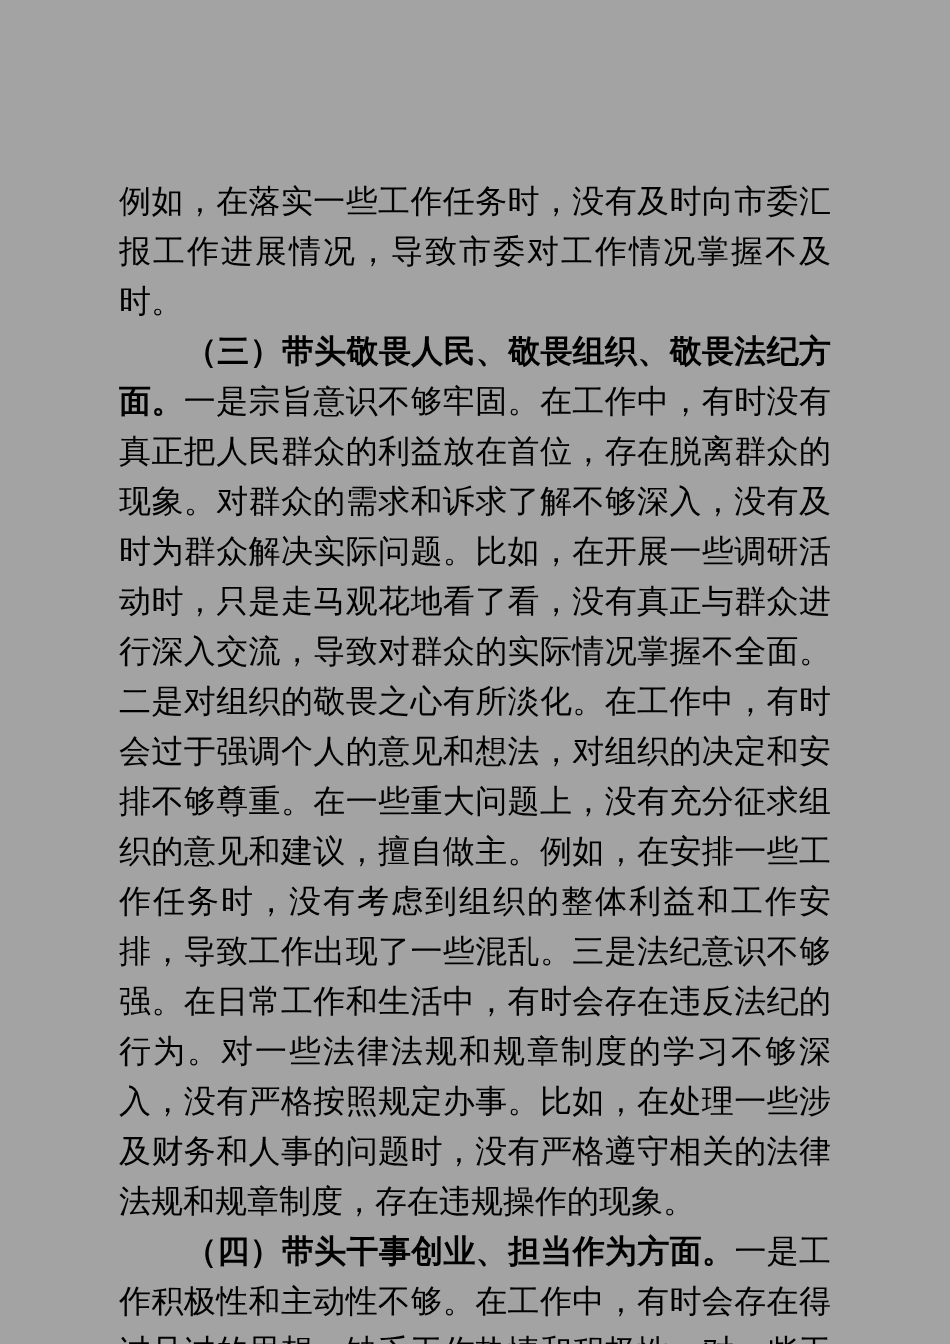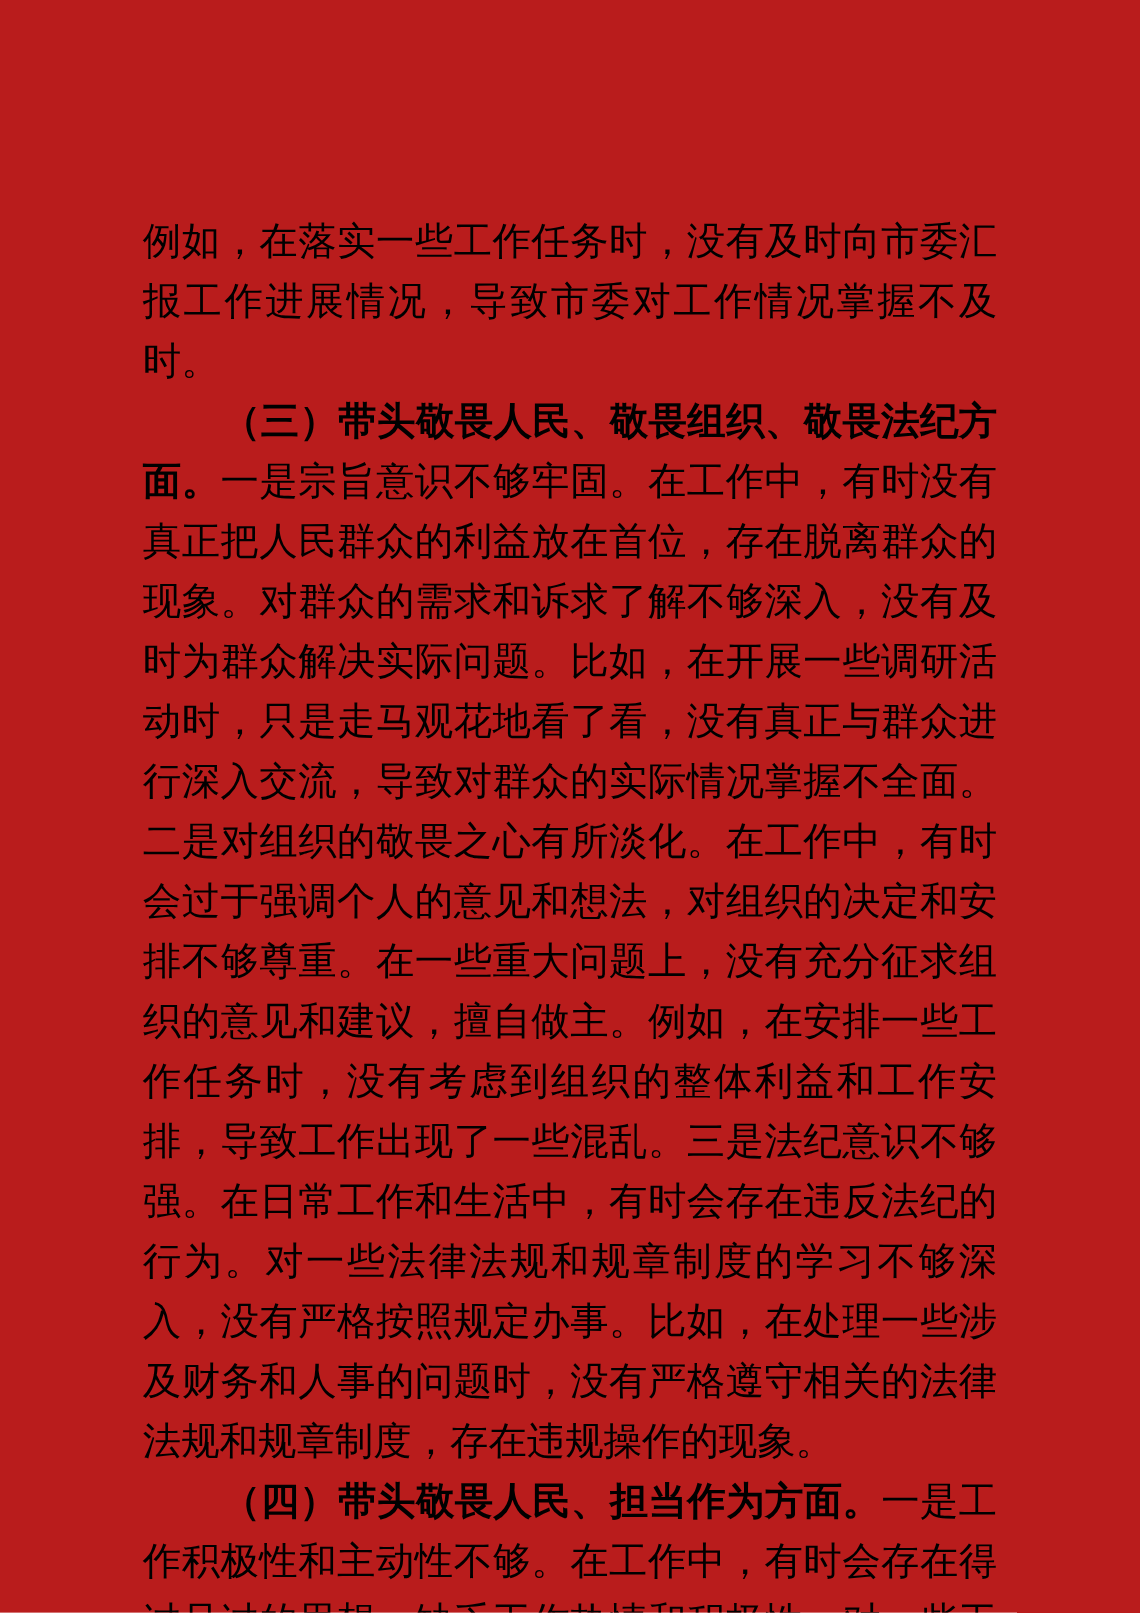--- a/index.html
+++ b/index.html
@@ -9,21 +9,21 @@
   }
   body {
     font-family: "Liberation Sans", "DejaVu Sans", sans-serif;
     color: #000000;
     -webkit-font-smoothing: antialiased;
   }
   .page {
     position: relative;
     width: 950px;
     height: 1344px;
-    background: #b91c1c;
+    background: #a3a3a3;
     overflow: hidden;
     box-sizing: border-box;
   }
   .page-body {
     position: absolute;
     left: 119px;
     top: 176px;
     width: 712px;
   }
   .para {
@@ -50,17 +50,17 @@
 <body>
 
 <div class="page">
 
   <div class="page-body">
 
     <p class="para"><span class="body-run">例如，在落实一些工作任务时，没有及时向市委汇报工作进展情况，导致市委对工作情况掌握不及时。</span></p>
 
     <p class="para indent"><span class="hd">（三）带头敬畏人民、敬畏组织、敬畏法纪方面。</span><span class="body-run">一是宗旨意识不够牢固。在工作中，有时没有真正把人民群众的利益放在首位，存在脱离群众的现象。对群众的需求和诉求了解不够深入，没有及时为群众解决实际问题。比如，在开展一些调研活动时，只是走马观花地看了看，没有真正与群众进行深入交流，导致对群众的实际情况掌握不全面。二是对组织的敬畏之心有所淡化。在工作中，有时会过于强调个人的意见和想法，对组织的决定和安排不够尊重。在一些重大问题上，没有充分征求组织的意见和建议，擅自做主。例如，在安排一些工作任务时，没有考虑到组织的整体利益和工作安排，导致工作出现了一些混乱。三是法纪意识不够强。在日常工作和生活中，有时会存在违反法纪的行为。对一些法律法规和规章制度的学习不够深入，没有严格按照规定办事。比如，在处理一些涉及财务和人事的问题时，没有严格遵守相关的法律法规和规章制度，存在违规操作的现象。</span></p>
 
-    <p class="para indent"><span class="hd">（四）带头敬畏人民、担当作为方面。</span><span class="body-run">一是工作积极性和主动性不够。在工作中，有时会存在得过且过的思想，缺乏工作热情和积极性。对一些工作任务，只是被动地去完成，没有</span></p>
+    <p class="para indent"><span class="hd">（四）带头干事创业、担当作为方面。</span><span class="body-run">一是工作积极性和主动性不够。在工作中，有时会存在得过且过的思想，缺乏工作热情和积极性。对一些工作任务，只是被动地去完成，没有</span></p>
 
   </div>
 
 </div>
 
 </body></html>

